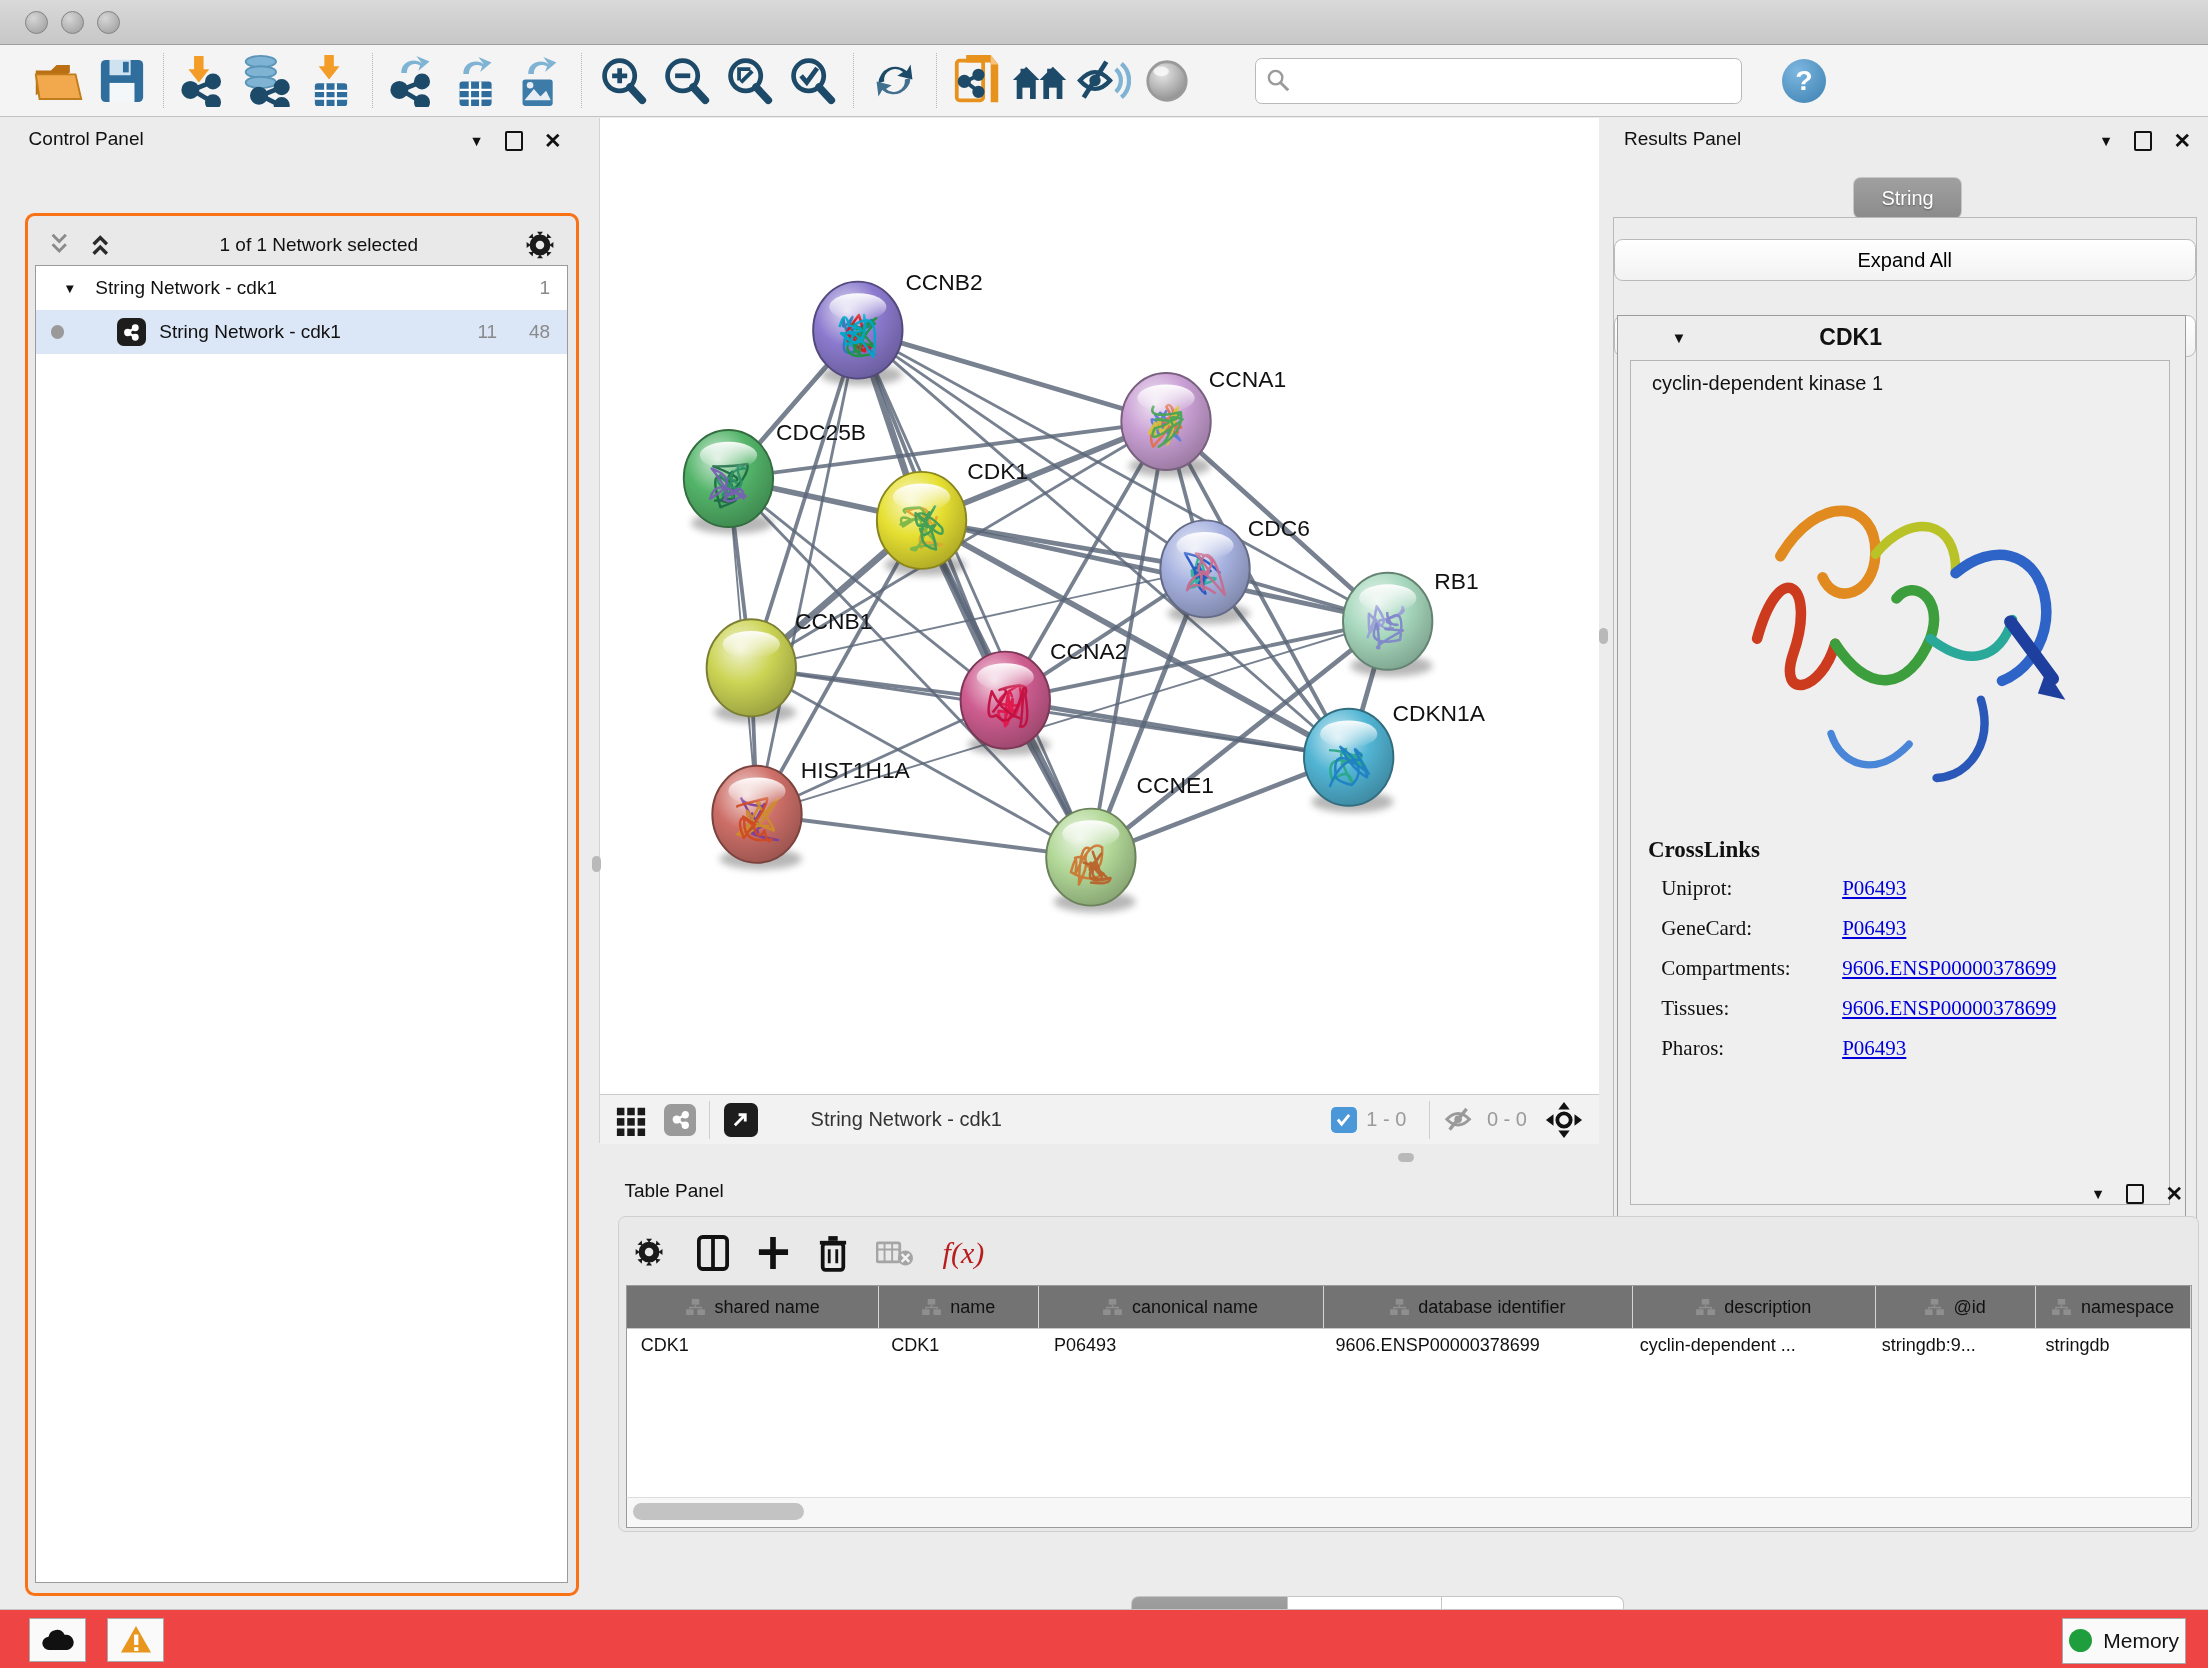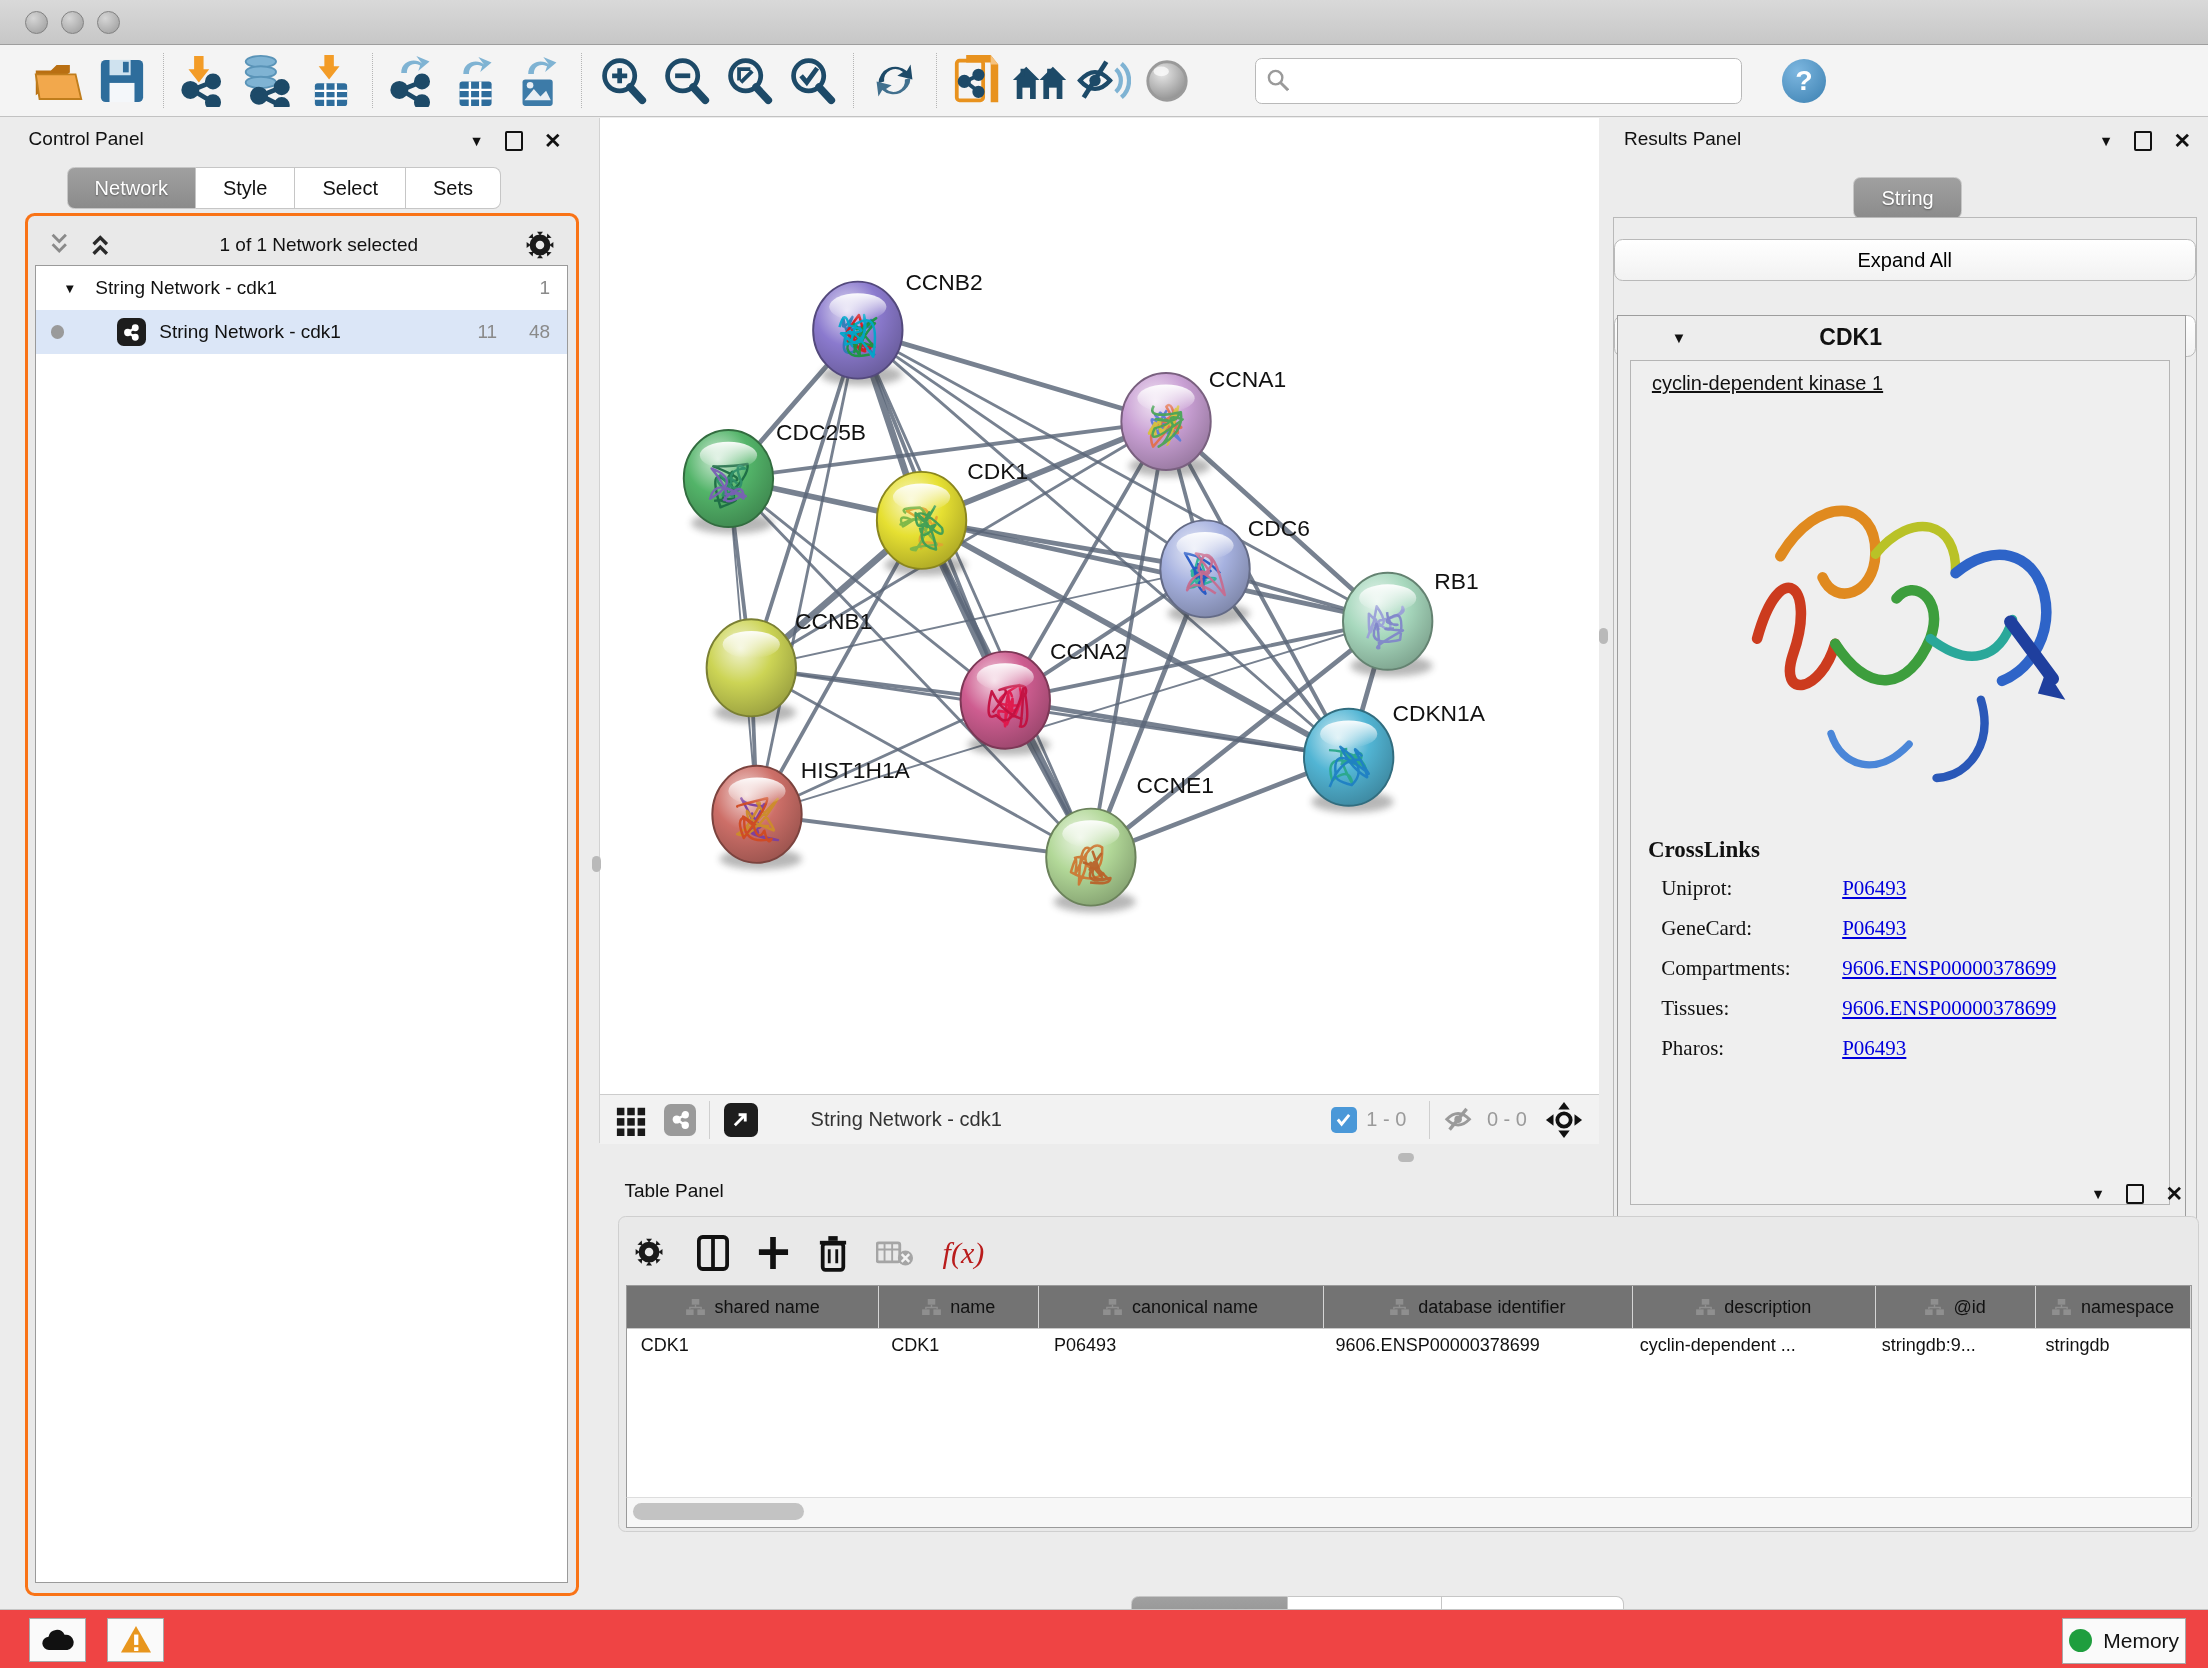--- a/index.html
+++ b/index.html
@@ -76,21 +76,21 @@
     border:1.9px solid #b9b9b9;position:absolute;}
   #rp-btnrow{left:0;top:21px;width:100%;display:flex;justify-content:center;gap:34px;position:absolute;flex-direction:column;}
   .rp-btn{background:linear-gradient(#ffffff,#f2f2f2);border:1px solid #b9b9b9;border-radius:8.6px;
     font-size:20px;padding:8.6px 28.5px;}
   #cdk1-box{left:3.8px;top:97px;width:567px;height:900px;background:#ededed;
     border:1.9px solid #9d9d9d;position:absolute;}
   #cdk1-head{left:0;top:0;width:100%;height:42px;display:flex;align-items:center;position:absolute;}
   #cdk1-title{font-size:23px;font-weight:bold;margin-left:133px;}
   #cdk1-inner{left:11.4px;top:44px;width:538px;height:843px;background:#efefef;
     border:1px solid #b5b5b5;position:absolute;}
-  #cdk1-desc{left:21px;top:11.4px;font-size:20px;position:absolute;text-decoration:underline;}
+  #cdk1-desc{left:21px;top:11.4px;font-size:20px;position:absolute;}
   #xlinks{left:17px;top:476px;position:absolute;font-family:"Liberation Serif",serif;}
   #xlinks h3{font-size:23px;margin:0 0 13.3px 0;}
   .xrow{display:flex;margin:0 0 15px 13.3px;font-size:21px;}
   .xlabel{width:181px;color:#111;}
   .xval{color:#0000dd;text-decoration:underline;}
 
   
   #table-panel{left:613px;top:1172px;width:1595px;height:438px;}
   #tp-box{left:4.8px;top:44px;width:1579px;height:314px;background:#e9e9e9;
     border:1px solid #cfcfcf;border-radius:7.6px;position:absolute;}
@@ -299,26 +299,20 @@
 
 <div id="control-panel" class="abs">
   <div class="abs" style="left:21px;top:9.5px">
     <span class="panel-title">Control Panel</span>
   </div>
   <div class="ph-icons abs" style="right:36px;top:11.4px">
     <span class="ph-caret">▼</span>
     <span class="ph-float"></span>
     <span class="ph-close">✕</span>
   </div>
-  <div class="seg abs" style="left:59px;top:49px" id="cp-tabs">
-      <div class="tab active">Network</div>
-      <div class="tab">Style</div>
-      <div class="tab">Select</div>
-      <div class="tab">Sets</div>
-    </div>
   <div id="cp-box" class="abs">
     <div id="cp-toolrow">
       <svg width="28.5" height="28.5" style="margin-left:17px" viewBox="0 0 30 30">
         <path d="M8,5 l7,7 l7,-7 M8,15 l7,7 l7,-7" stroke="#8a8a8a" stroke-width="3" fill="none"></path>
       </svg>
       <svg width="28.5" height="28.5" style="margin-left:13.3px" viewBox="0 0 30 30">
         <path d="M8,25 l7,-7 l7,7 M8,15 l7,-7 l7,7" stroke="#2a2a2a" stroke-width="3.5" fill="none"></path>
       </svg>
       <span id="cp-status">1 of 1 Network selected</span>
       <svg width="34" height="34" style="margin-right:19px" viewBox="0 0 36 36">

